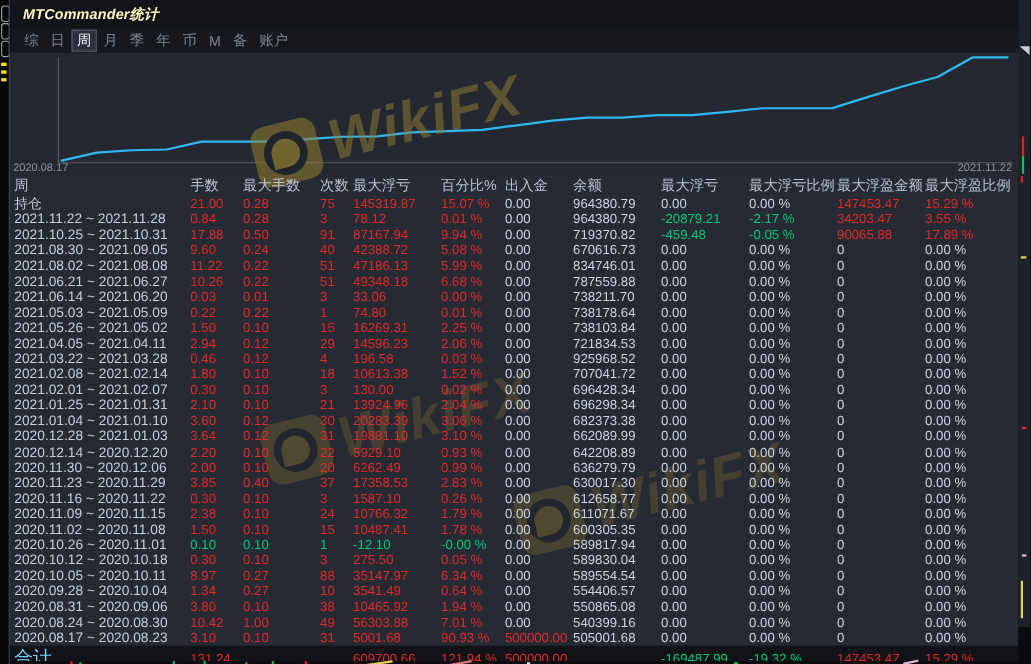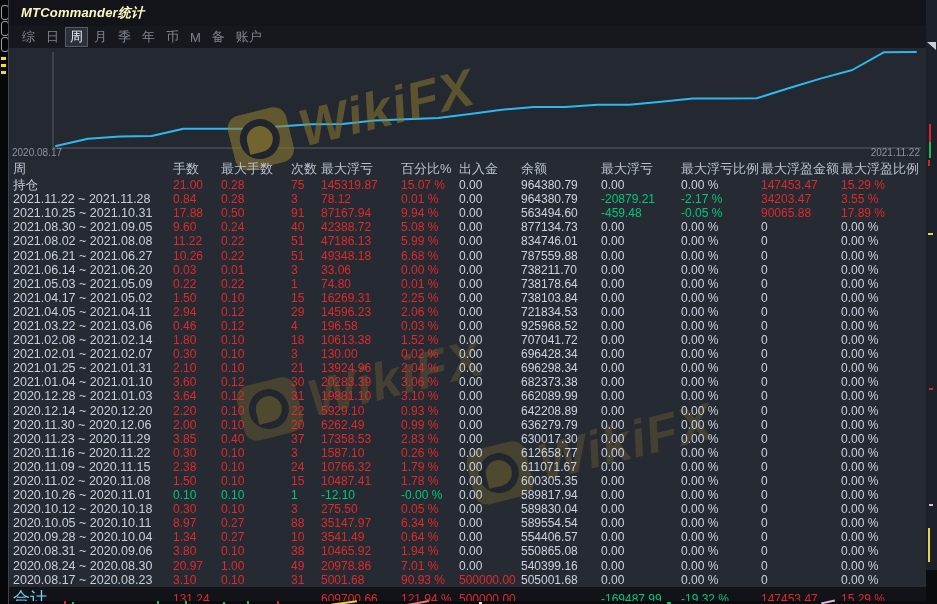--- a/index.html
+++ b/index.html
@@ -163,35 +163,35 @@
             <span class="red">3.55 %</span>
           </div>
           <div class="trow grid12">
             <span class="pcell">2021.10.25 ~ 2021.10.31</span>
             <span class="red">17.88</span>
             <span class="red">0.50</span>
             <span class="red">91</span>
             <span class="red">87167.94</span>
             <span class="red">9.94 %</span>
             <span class="">0.00</span>
-            <span class="">563494.60</span>
+            <span class="">719370.82</span>
             <span class="green">-459.48</span>
             <span class="green">-0.05 %</span>
             <span class="red">90065.88</span>
             <span class="red">17.89 %</span>
           </div>
           <div class="trow grid12">
             <span class="pcell">2021.08.30 ~ 2021.09.05</span>
             <span class="red">9.60</span>
             <span class="red">0.24</span>
             <span class="red">40</span>
             <span class="red">42388.72</span>
             <span class="red">5.08 %</span>
             <span class="">0.00</span>
-            <span class="">877134.73</span>
+            <span class="">670616.73</span>
             <span class="">0.00</span>
             <span class="">0.00 %</span>
             <span class="">0</span>
             <span class="">0.00 %</span>
           </div>
           <div class="trow grid12">
             <span class="pcell">2021.08.02 ~ 2021.08.08</span>
             <span class="red">11.22</span>
             <span class="red">0.22</span>
             <span class="red">51</span>
@@ -240,21 +240,21 @@
             <span class="red">74.80</span>
             <span class="red">0.01 %</span>
             <span class="">0.00</span>
             <span class="">738178.64</span>
             <span class="">0.00</span>
             <span class="">0.00 %</span>
             <span class="">0</span>
             <span class="">0.00 %</span>
           </div>
           <div class="trow grid12">
-            <span class="pcell">2021.04.17 ~ 2021.05.02</span>
+            <span class="pcell">2021.05.26 ~ 2021.05.02</span>
             <span class="red">1.50</span>
             <span class="red">0.10</span>
             <span class="red">15</span>
             <span class="red">16269.31</span>
             <span class="red">2.25 %</span>
             <span class="">0.00</span>
             <span class="">738103.84</span>
             <span class="">0.00</span>
             <span class="">0.00 %</span>
             <span class="">0</span>
@@ -268,21 +268,21 @@
             <span class="red">14596.23</span>
             <span class="red">2.06 %</span>
             <span class="">0.00</span>
             <span class="">721834.53</span>
             <span class="">0.00</span>
             <span class="">0.00 %</span>
             <span class="">0</span>
             <span class="">0.00 %</span>
           </div>
           <div class="trow grid12">
-            <span class="pcell">2021.03.22 ~ 2021.03.06</span>
+            <span class="pcell">2021.03.22 ~ 2021.03.28</span>
             <span class="red">0.46</span>
             <span class="red">0.12</span>
             <span class="red">4</span>
             <span class="red">196.58</span>
             <span class="red">0.03 %</span>
             <span class="">0.00</span>
             <span class="">925968.52</span>
             <span class="">0.00</span>
             <span class="">0.00 %</span>
             <span class="">0</span>
@@ -507,24 +507,24 @@
             <span class="red">1.94 %</span>
             <span class="">0.00</span>
             <span class="">550865.08</span>
             <span class="">0.00</span>
             <span class="">0.00 %</span>
             <span class="">0</span>
             <span class="">0.00 %</span>
           </div>
           <div class="trow grid12">
             <span class="pcell">2020.08.24 ~ 2020.08.30</span>
-            <span class="red">20.97</span>
+            <span class="red">10.42</span>
             <span class="red">1.00</span>
             <span class="red">49</span>
-            <span class="red">20978.86</span>
+            <span class="red">56303.88</span>
             <span class="red">7.01 %</span>
             <span class="">0.00</span>
             <span class="">540399.16</span>
             <span class="">0.00</span>
             <span class="">0.00 %</span>
             <span class="">0</span>
             <span class="">0.00 %</span>
           </div>
           <div class="trow grid12">
             <span class="pcell">2020.08.17 ~ 2020.08.23</span>

